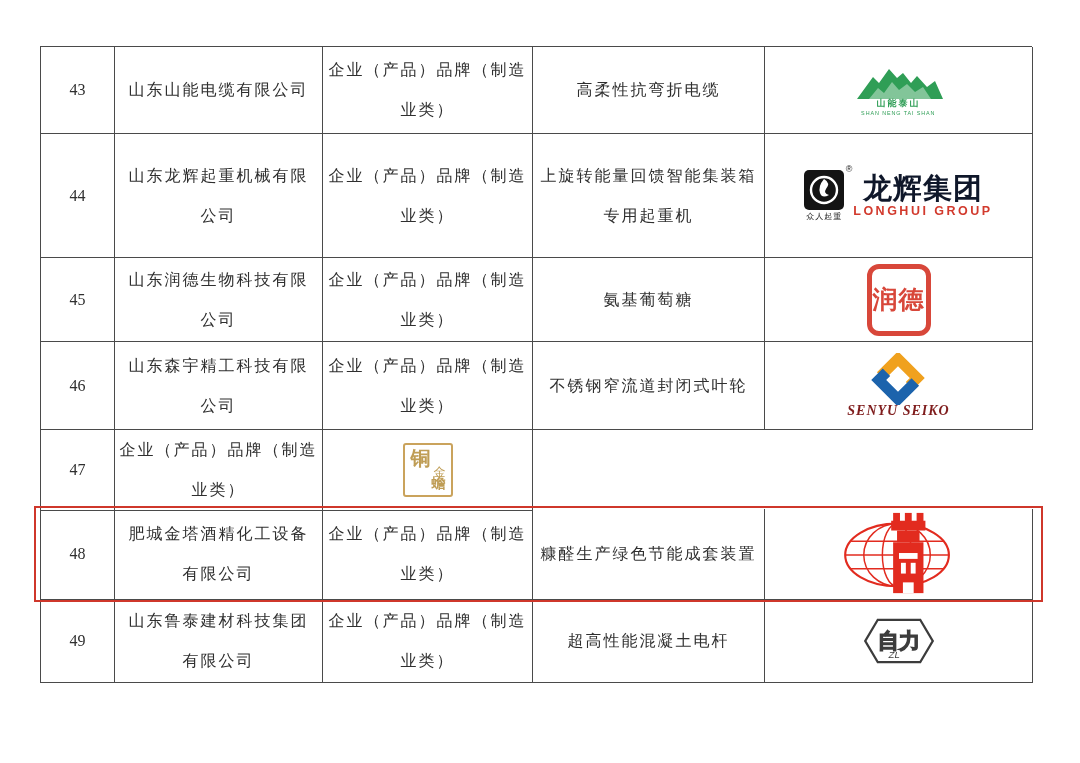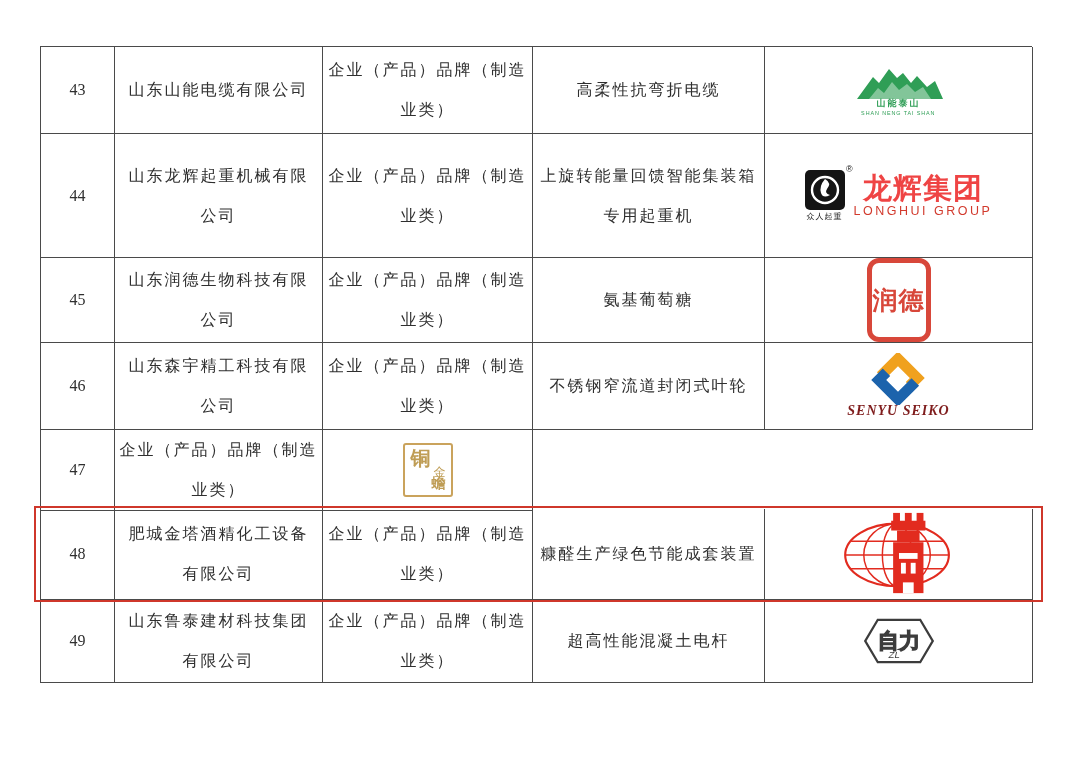--- a/index.html
+++ b/index.html
@@ -41,26 +41,26 @@
   
   .shanneng-cn { color:#2f9e56; font-size:9px; font-weight:bold; letter-spacing:2px; margin-top:-4px; font-family:Liberation Sans, sans-serif; }
   .shanneng-en { color:#2f9e56; font-size:6px; letter-spacing:1px; font-family:"Liberation Sans",sans-serif; transform:scale(.9); }
 
   
   .logo-longhui { flex-direction:row; gap:9px; align-items:center; }
   .lh-left { display:flex; flex-direction:column; align-items:center; }
   .lh-emblem { position:relative; width:40px; height:40px; }
   .lh-reg { position:absolute; top:-6px; right:-8px; font-size:9px; color:#222; font-family:"Liberation Sans",sans-serif; }
   .lh-caption { font-size:8px; color:#222; letter-spacing:1px; margin-top:1px; font-family:"Liberation Sans",sans-serif; white-space:nowrap; }
-  .lh-cn { color:#ef4444; font-size:29px; font-weight:bold; letter-spacing:1px; font-family:"Liberation Sans",sans-serif; line-height:30px; }
-  .lh-en { color:#d23a2d; font-size:12.5px; font-weight:normal; letter-spacing:2.5px; font-family:"Liberation Sans",sans-serif; margin-top:1px; }
+  .lh-cn { color:#0f172a; font-size:29px; font-weight:bold; letter-spacing:1px; font-family:"Liberation Sans",sans-serif; line-height:30px; }
+  .lh-en { color:#d23a2d; font-size:12.5px; font-weight:bold; letter-spacing:2.5px; font-family:"Liberation Sans",sans-serif; margin-top:1px; }
 
   
   .logo-runde {
-    width:64px; height:84px; border:5px solid #d8473a; border-radius:12px;
+    width:64px; height:72px; border:5px solid #d8473a; border-radius:12px;
     align-items:center; justify-content:center;
   }
   .seal-text { color:#d8473a; font-size:25px; font-weight:bold; letter-spacing:1px; }
 
   
   .senyu-text { font-family:Liberation Serif, serif; font-style:italic; font-weight:bold; font-size:14px; letter-spacing:1px; color:#7f1d1d; margin-top:-2px; white-space:nowrap; }
 
   
   .logo-tjc { position:relative; width:50px; height:54px; border:2px solid #caa35c; border-radius:3px; color:#bf9d55; display:block; }
   .tjc-c1 { position:absolute; top:0px; left:6px; font-size:20px; font-weight:bold; }

